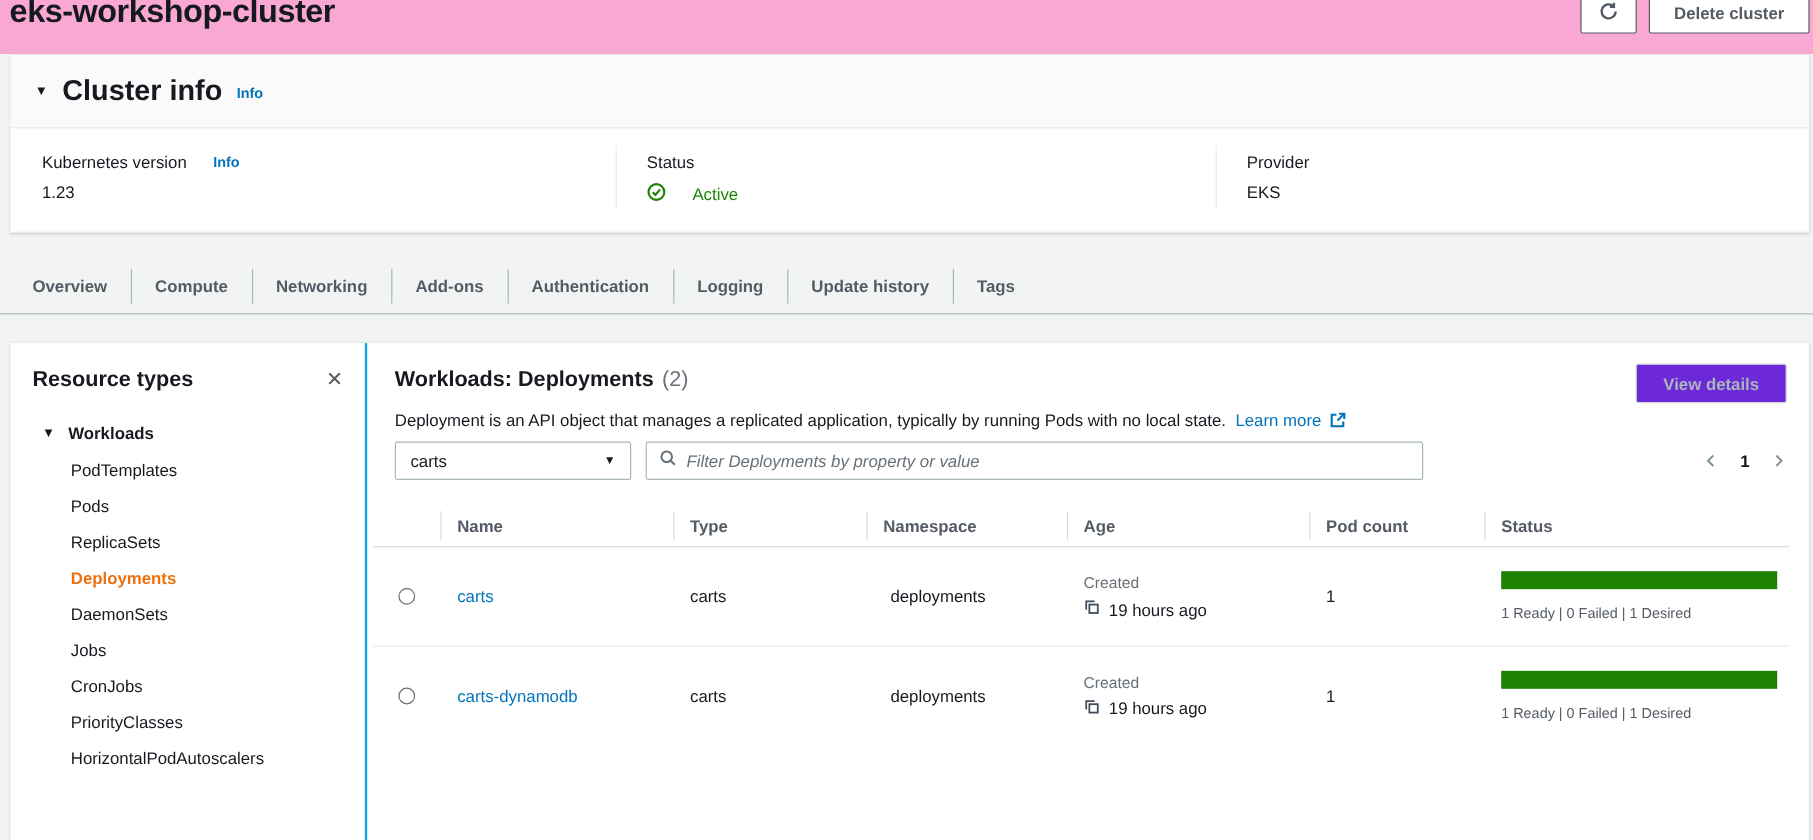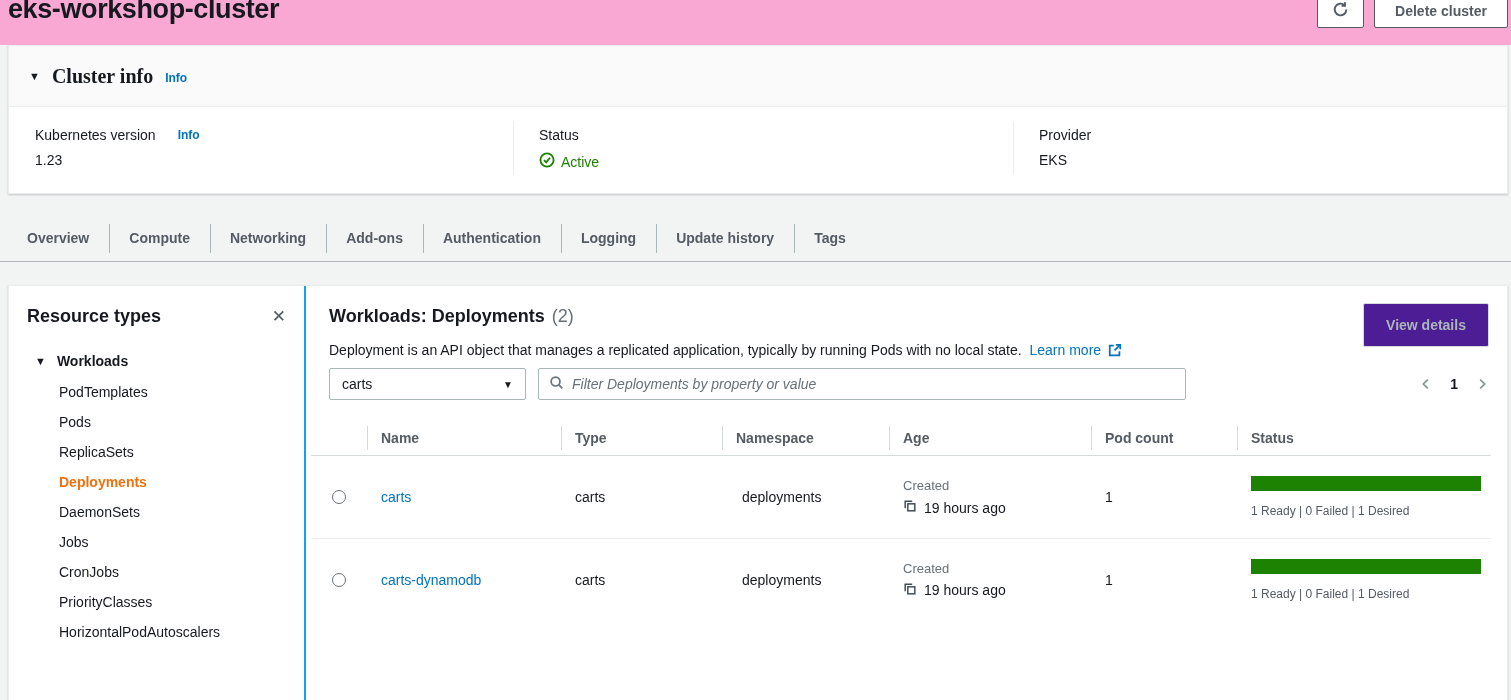--- a/index.html
+++ b/index.html
@@ -19,30 +19,30 @@
          font-size:14px; font-weight:700; color:#545b64; cursor:pointer; }
   .btn-refresh { width:47px; height:44px; display:flex; align-items:flex-end; justify-content:center; padding-bottom:6px; }
   .btn-delete { width:134px; height:44px; display:flex; align-items:flex-end; justify-content:center; padding-bottom:8px; }
 
   
   .panel { position:absolute; left:8px; top:45px; width:1500px; height:149px; background:#fff;
            border:1px solid #eaeded; box-shadow:0 1px 2px rgba(0,28,36,.2); }
   .panel-header { height:61px; background:#fafafa; border-bottom:1px solid #eaeded;
                   display:flex; align-items:center; padding-left:20px; }
   .caret { font-size:11px; color:#16191f; margin-right:12px; }
-  .panel-title { font-size:20px; font-weight:700; color:#16191f;font-family:Liberation Serif, serif; }
+  .panel-title { font-size:24px; font-weight:700; color:#16191f; }
   .info-link { font-size:12px; font-weight:700; color:#0073bb; margin-left:12px; position:relative; top:2px; cursor:pointer; }
   .panel-body { position:relative; height:86px; }
   .vdiv { position:absolute; top:14px; bottom:18px; width:1px; background:#eaeded; }
   .vdiv.d1 { left:504px; } .vdiv.d2 { left:1004px; }
   .field { position:absolute; top:20px; }
   .field.f1 { left:26px; } .field.f2 { left:530px; } .field.f3 { left:1030px; }
   .field-label { font-size:14px; color:#16191f; display:flex; align-items:center; gap:10px; }
   .field-value { margin-top:9px; font-size:14px; color:#16191f; }
-  .status-active { display:flex; align-items:center; gap:6px; color:#1d8102; }
+  .status-active { display:flex; align-items:center; gap:22px; color:#1d8102; }
 
   
   .tabs { position:absolute; left:0; top:215px; width:100%; height:47px; display:flex; padding-left:7px;
           border-bottom:1px solid #b0b8bd; }
   .tab { position:relative; padding:0 20px; line-height:46px; font-size:14px; font-weight:700; color:#545b64; cursor:pointer; white-space:nowrap; }
   .tab + .tab::before { content:""; position:absolute; left:0; top:9px; height:29px; width:1px; background:#aab7b8; }
   .tab.active { color:#ec7211; }
   .tab.active::after { content:""; position:absolute; left:0; right:0; bottom:-1px; height:4px; background:#16191f; }
 
   
@@ -54,22 +54,22 @@
   .sb-close { font-size:17px; color:#545b64; cursor:pointer; line-height:1; }
   .sb-group { display:flex; align-items:center; gap:11px; margin:26px 0 0 26px; font-size:14px; font-weight:700; color:#16191f; cursor:pointer; }
   .sb-list { list-style:none; margin-top:8px; }
   .sb-list li { padding-left:50px; line-height:30px; font-size:14px; color:#16191f; cursor:pointer; }
   .sb-list li.active { color:#ec7211; font-weight:700; }
 
   .main { flex:1; position:relative; }
   .main-title-row { position:absolute; left:23px; top:20px; display:flex; align-items:flex-end; gap:7px; }
   .main-title { font-size:18px; font-weight:700; color:#16191f; }
   .main-count { font-size:18px; color:#687078; }
-  .btn-viewdetails { position:absolute; top:17px; right:18px; width:126px; height:44px;
-                     background:#4c1d95; border:1px solid #d5dbdb; border-radius:2px;
+  .btn-viewdetails { position:absolute; top:17px; right:18px; width:126px; height:33px;
+                     background:#6d28d9; border:1px solid #d5dbdb; border-radius:2px;
                      font-family:"Liberation Sans",sans-serif; font-size:14px; font-weight:700; color:#aab7b8; }
   .desc { position:absolute; left:23px; top:55px; font-size:14px; color:#16191f; }
   .learn-more { color:#0073bb; cursor:pointer; margin-left:4px; }
   .ext-icon { position:relative; top:2px; margin-left:3px; }
 
   .filters { position:absolute; left:23px; top:82px; right:0; height:32px; }
   .dropdown { position:absolute; left:0; top:0; width:197px; height:32px; background:#fff;
               border:1px solid #aab7b8; border-radius:2px; display:flex; align-items:center;
               padding:0 12px; font-size:14px; color:#16191f; cursor:pointer; justify-content:space-between; }
   .dd-caret { font-size:10px; color:#16191f; }

